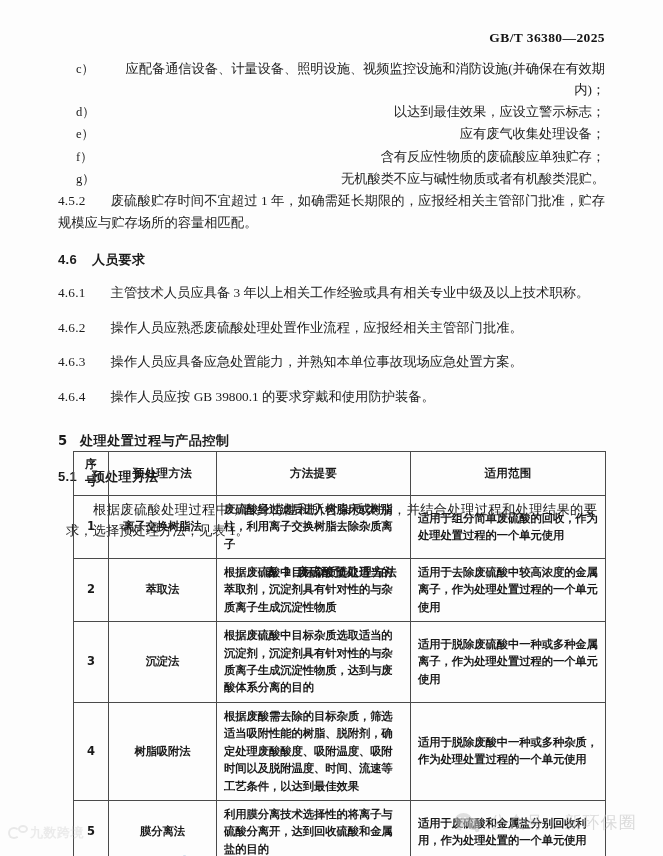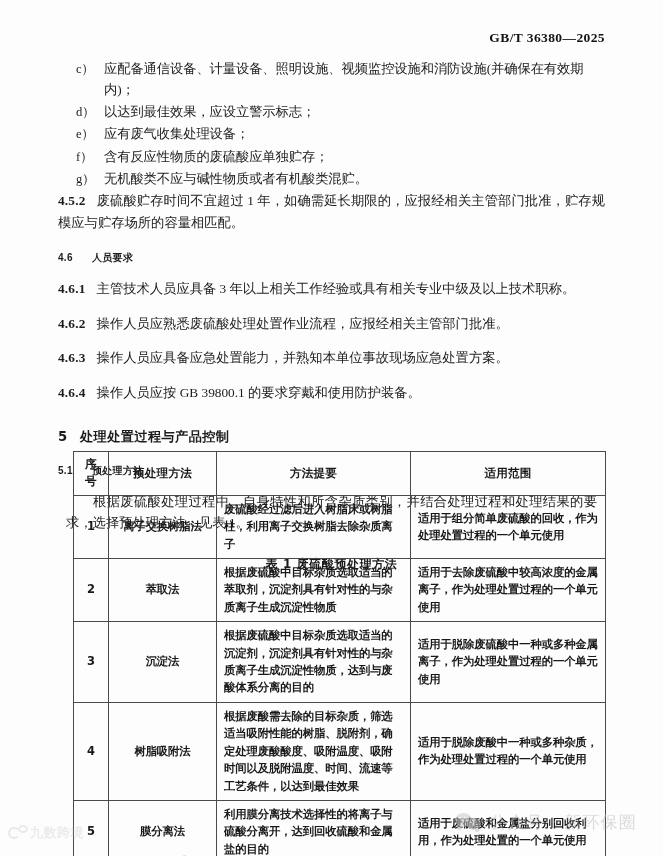--- a/index.html
+++ b/index.html
@@ -50,45 +50,44 @@
     line-height: 21.4px;
     margin: 0;
   }
   .alpha-marker {
     flex: 0 0 auto;
     width: 46px;
     padding-left: 18px;
     font-family: "Liberation Serif", serif;
     font-size: 12.6px;
   }
-  .alpha-text { flex: 1 1 auto; letter-spacing: -0.1px; }
+  .alpha-text { flex: 1 1 auto; letter-spacing: -0.1px; text-align: right; }
 
   
   .clause {
     font-size: 13.3px;
     line-height: 21.6px;
     margin-top: 0;
     text-align: justify;
     text-justify: inter-ideograph;
   }
   .clause .num {
     font-family: "Liberation Serif", serif;
-    margin-right: 11px;
+    margin-right: 25px;
     letter-spacing: 0.2px;
-    font-weight: bold;
   }
   .clause.hang { text-indent: 0; }
 
   .clause-tight { margin-top: 1px; }
 
   
   .h-clause {
     font-family: "DejaVu Sans", "Liberation Sans", sans-serif;
     font-weight: bold;
-    font-size: 10px;
+    font-size: 13px;
     letter-spacing: 0.3px;
     margin: 17px 0 13px 0;
   }
   .h-clause .num {
     display: inline-block;
     min-width: 34px;
     font-family: "Liberation Sans", sans-serif;
   }
   .h-section {
     font-family: "DejaVu Sans", "Liberation Sans", sans-serif;

